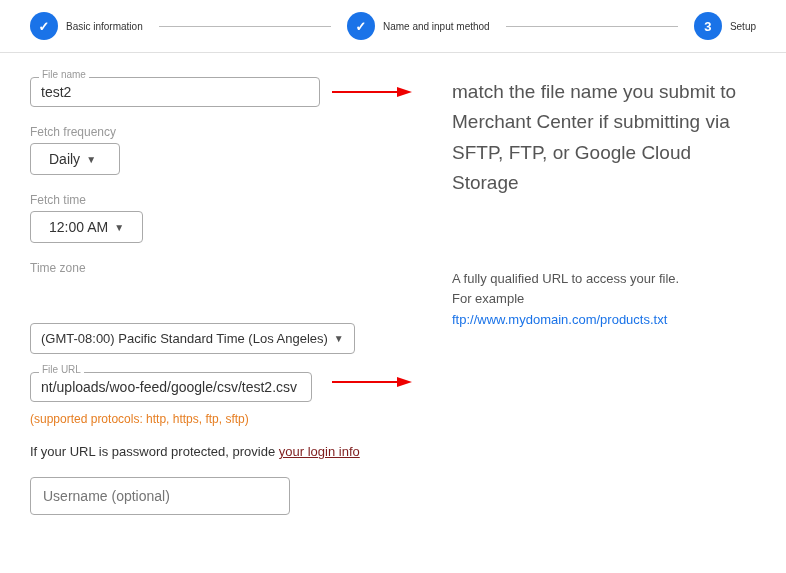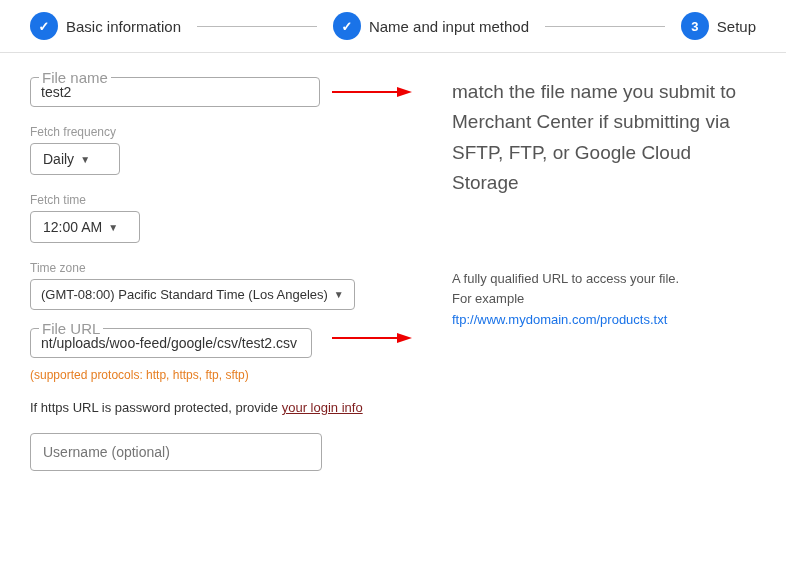--- a/index.html
+++ b/index.html
@@ -37,21 +37,21 @@
     }
     .step-circle.completed {
       background: #1a73e8;
       color: #fff;
     }
     .step-circle.active {
       background: #1a73e8;
       color: #fff;
     }
     .step-label {
-      font-size: 15px;
+      font-size: 10px;
       color: #333;
     }
     .step-label.completed {
       color: #333;
     }
     .step-connector {
       flex: 1;
       height: 1px;
       background: #bbb;
       margin: 0 16px;
@@ -97,21 +97,21 @@
       border: 1.5px solid #aaa;
       border-radius: 4px;
       padding: 6px 10px 6px 10px;
       background: #fff;
     }
     .field-border-box .float-label {
       position: absolute;
       top: -9px;
       left: 8px;
       background: #fff;
-      font-size: 15px;
+      font-size: 10px;
       color: #999;
       padding: 0 3px;
     }
     .field-border-box input {
       border: none;
       outline: none;
       font-size: 14px;
       color: #333;
       width: 100%;
       background: transparent;
@@ -129,21 +129,21 @@
 
     
     .label-above {
       font-size: 12px;
       color: #999;
       margin-bottom: 4px;
     }
     .select-box {
       border: 1.5px solid #aaa;
       border-radius: 4px;
-      padding: 7px 12px;
+      padding: 7px 18px;
       display: inline-flex;
       align-items: center;
       gap: 6px;
       background: #fff;
       cursor: pointer;
       font-size: 14px;
       color: #333;
       min-width: 90px;
     }
     .select-box .caret {
@@ -156,20 +156,21 @@
       border-radius: 4px;
       padding: 7px 10px;
       display: inline-flex;
       align-items: center;
       gap: 6px;
       background: #fff;
       cursor: pointer;
       font-size: 13px;
       color: #333;
       min-width: 320px;
+      margin-top: 44px;
     }
     .select-box-wide .caret {
       font-size: 10px;
       color: #555;
       margin-left: auto;
     }
 
     
     .url-group {
       position: relative;
@@ -204,21 +205,21 @@
     }
 
     
     .plain-input-box {
       border: 1.5px solid #aaa;
       border-radius: 4px;
       padding: 10px 12px;
       font-size: 14px;
       color: #999;
       background: #fff;
-      width: 292px;
+      width: 260px;
     }
 
     
     .hint-top {
       font-size: 19px;
       color: #555;
       line-height: 1.6;
       margin-bottom: 60px;
     }
     .hint-bottom {
@@ -315,21 +316,21 @@
         <svg viewBox="0 0 80 20" xmlns="http://www.w3.org/2000/svg">
           <line x1="0" y1="10" x2="65" y2="10" stroke="#e00" stroke-width="2"></line>
           <polygon points="65,5 80,10 65,15" fill="#e00"></polygon>
         </svg>
       </div>
     </div>
 
     <div class="protocols-text">(supported protocols: http, https, ftp, sftp)</div>
 
     <div class="password-info">
-      <span>If https URL is password protected, provide </span><span class="link">your login info</span>
+      <span>If your URL is password protected, provide </span><span class="link">your login info</span>
     </div>
 
     <div>
       <input type="text" class="plain-input-box" placeholder="Username (optional)" style="">
     </div>
 
   </div>
 
   <div class="hint-area">
     <div class="hint-top">match the file name you submit to Merchant Center if submitting via SFTP, FTP, or Google Cloud Storage</div>

